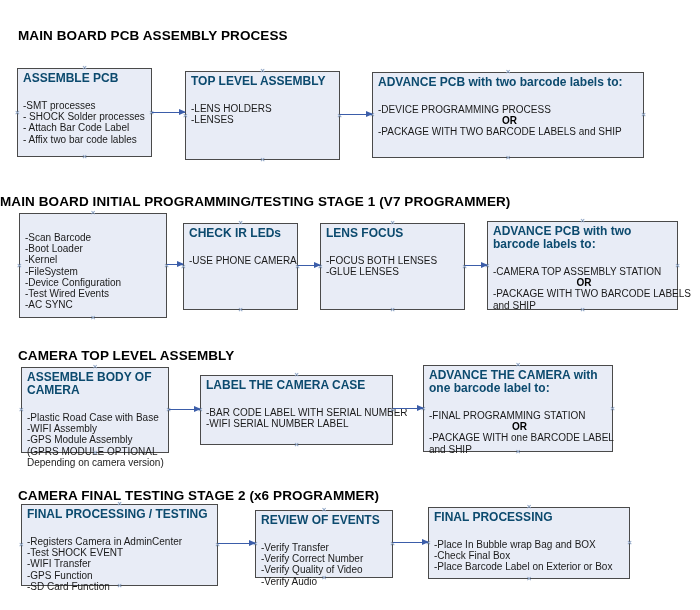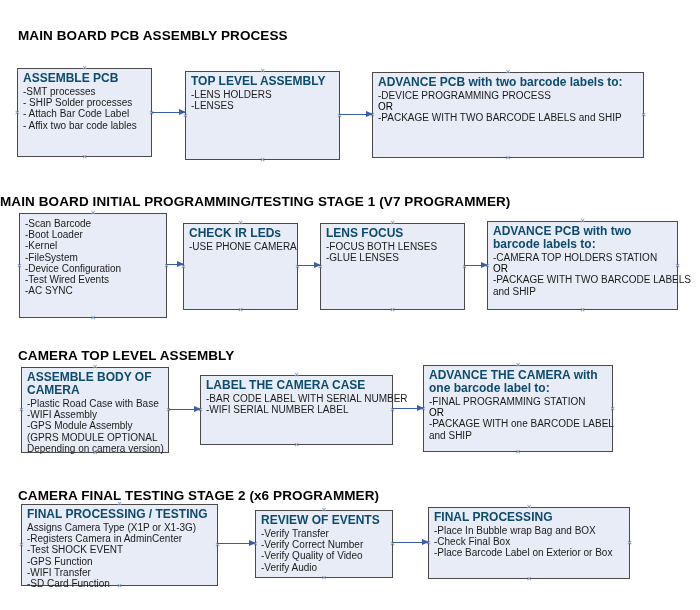--- a/index.html
+++ b/index.html
@@ -4,23 +4,23 @@
 <style>
   html,body{margin:0;padding:0;background:#fff;}
   body{font-family:"Liberation Sans",sans-serif;}
   .canvas{position:relative;width:700px;height:610px;background:#fff;overflow:hidden;}
   .main-title{position:absolute;top:15px;left:0;width:100%;text-align:center;
     font-size:15.5px;font-weight:bold;color:#000;letter-spacing:.2px;white-space:nowrap;}
   .sec-header{position:absolute;font-size:13.5px;font-weight:bold;color:#000;white-space:nowrap;letter-spacing:.1px;}
   .flow-box{position:absolute;background:var(--box-fill,#e8ecf6);
     border:1.5px solid var(--box-border,#4a4a4a);box-sizing:border-box;padding:3px 2px 2px 5px;}
   .box-title{font-size:12px;line-height:13px;font-weight:bold;color:#0c4a6e;}
-  .box-items{margin-top:1px;}
+  .box-items{margin-top:15px;}
   .box-line{font-size:10px;line-height:11.2px;color:#1a1a1a;white-space:nowrap;}
-  .box-line.bold{font-weight:normal;color:#000;}
+  .box-line.bold{font-weight:bold;color:#000;text-align:center;}
   .xmark{position:absolute;font-size:8px;line-height:8px;font-weight:bold;
     color:var(--connector-mark,#8ca3c4);pointer-events:none;}
   .xmark-top{top:-5px;left:50%;transform:translateX(-50%);}
   .xmark-bottom{bottom:-5px;left:50%;transform:translateX(-50%);}
   .xmark-left{left:-3px;top:50%;transform:translateY(-50%);}
   .xmark-right{right:-3px;top:50%;transform:translateY(-50%);}
   .arrow{position:absolute;height:0;border-top:1.4px solid var(--arrow,#3b5da9);}
   .arrow::after{content:"";position:absolute;right:-1px;top:-4.4px;width:0;height:0;
     border-left:7px solid var(--arrow,#3b5da9);border-top:3.6px solid transparent;border-bottom:3.6px solid transparent;}
 </style>
@@ -29,21 +29,21 @@
 
 <div class="canvas">
 
 
   <div class="sec-header" style="left:18px;top:28px">MAIN BOARD PCB ASSEMBLY PROCESS</div>
 
   <div class="flow-box" style="left:17px;top:68px;width:135px;height:89px">
     <div class="box-title">ASSEMBLE PCB</div>
     <div class="box-items">
         <div class="box-line">-SMT processes</div>
-        <div class="box-line">- SHIP Solder processes</div>
+        <div class="box-line">- SHOCK Solder processes</div>
         <div class="box-line">- Attach Bar Code Label</div>
         <div class="box-line">- Affix two bar code lables</div>
       </div>
   <span class="xmark xmark-top">×</span>
       <span class="xmark xmark-bottom">×</span>
       <span class="xmark xmark-left">×</span>
       <span class="xmark xmark-right">×</span>
     </div>
 
   <div class="flow-box" style="left:185px;top:71px;width:155px;height:89px">
@@ -111,21 +111,21 @@
       </div>
   <span class="xmark xmark-top">×</span>
       <span class="xmark xmark-bottom">×</span>
       <span class="xmark xmark-left">×</span>
       <span class="xmark xmark-right">×</span>
     </div>
 
   <div class="flow-box" style="left:487px;top:221px;width:191px;height:89px">
     <div class="box-title">ADVANCE PCB with two barcode labels to:</div>
     <div class="box-items">
-        <div class="box-line">-CAMERA TOP HOLDERS STATION</div>
+        <div class="box-line">-CAMERA TOP ASSEMBLY STATION</div>
         <div class="box-line bold">OR</div>
         <div class="box-line">-PACKAGE WITH TWO BARCODE LABELS</div>
         <div class="box-line">and SHIP</div>
       </div>
   <span class="xmark xmark-top">×</span>
       <span class="xmark xmark-bottom">×</span>
       <span class="xmark xmark-left">×</span>
       <span class="xmark xmark-right">×</span>
     </div>
 
@@ -177,25 +177,24 @@
     </div>
 
   <div class="arrow" style="left:169px;top:409px;width:31px"></div>
   <div class="arrow" style="left:393px;top:408px;width:30px"></div>
 
   <div class="sec-header" style="left:18px;top:488px">CAMERA FINAL TESTING STAGE 2 (x6 PROGRAMMER)</div>
 
   <div class="flow-box" style="left:21px;top:504px;width:197px;height:82px">
     <div class="box-title">FINAL PROCESSING / TESTING</div>
     <div class="box-items">
-        <div class="box-line">Assigns Camera Type (X1P or X1-3G)</div>
         <div class="box-line">-Registers Camera in AdminCenter</div>
         <div class="box-line">-Test SHOCK EVENT</div>
+        <div class="box-line">-WIFI Transfer</div>
         <div class="box-line">-GPS Function</div>
-        <div class="box-line">-WIFI Transfer</div>
         <div class="box-line">-SD Card Function</div>
       </div>
   <span class="xmark xmark-top">×</span>
       <span class="xmark xmark-bottom">×</span>
       <span class="xmark xmark-left">×</span>
       <span class="xmark xmark-right">×</span>
     </div>
 
   <div class="flow-box" style="left:255px;top:510px;width:138px;height:68px">
     <div class="box-title">REVIEW OF EVENTS</div>

